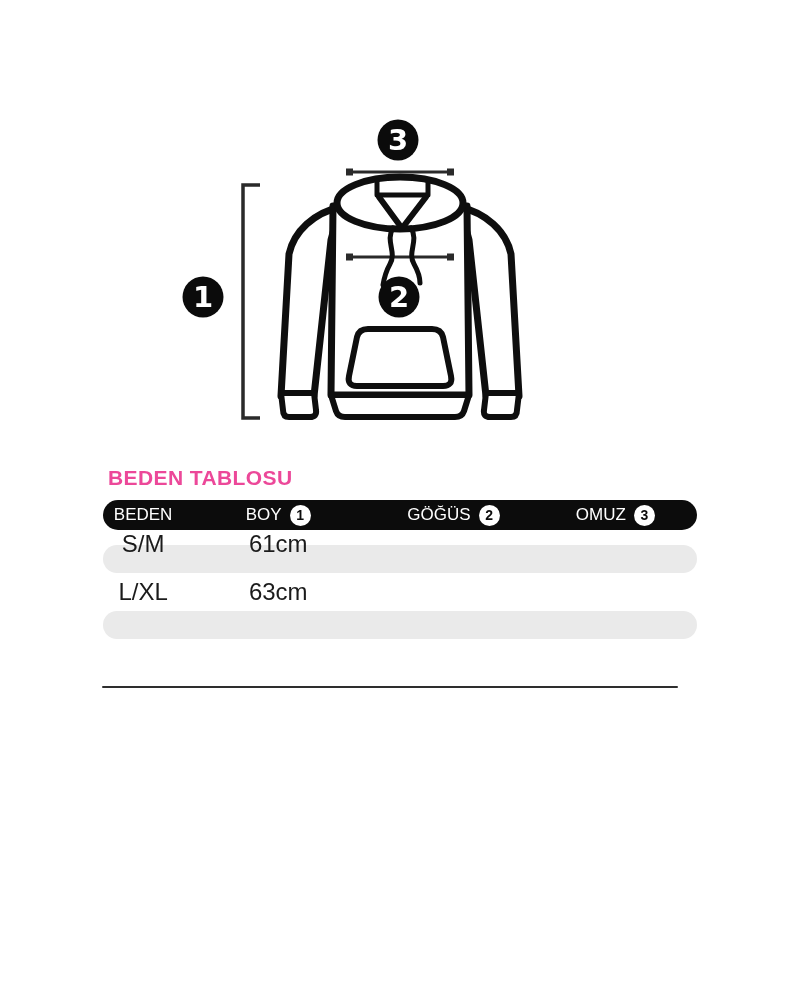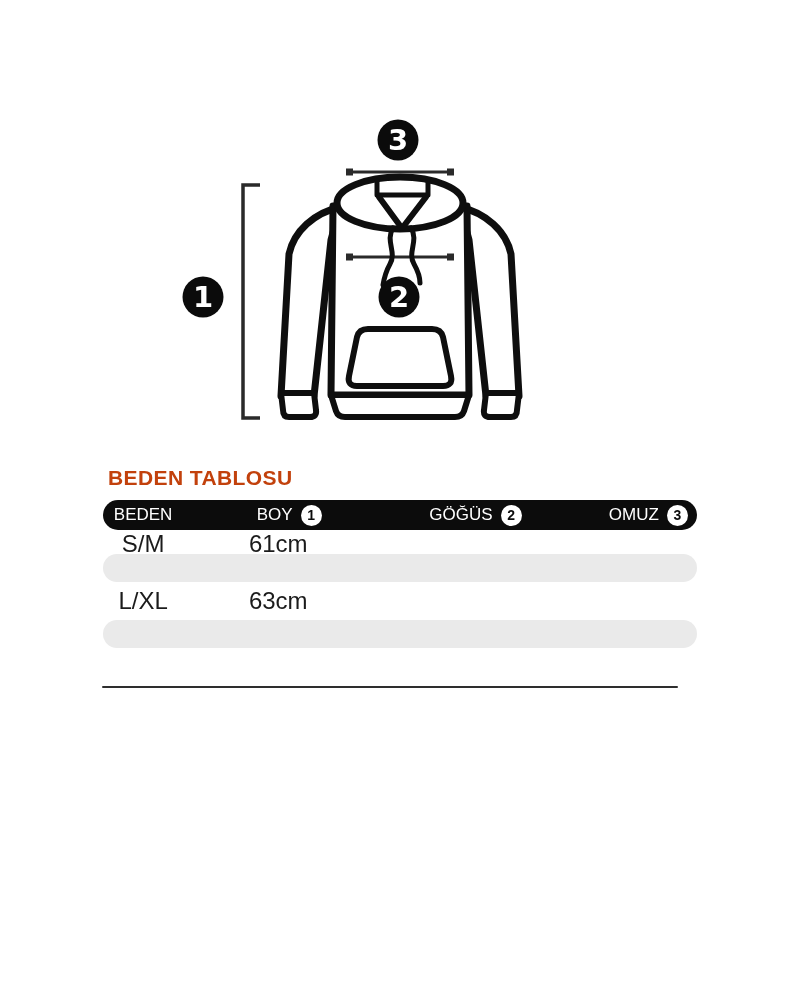--- a/index.html
+++ b/index.html
@@ -16,37 +16,36 @@
   .measure-cap { fill:#2a2a2a; }
   .marker-circle { fill:#0b0b0b; }
   .marker-num {
     fill:#ffffff; font-family:"DejaVu Sans", sans-serif; font-weight:bold;
     font-size:29px; text-anchor:middle;
   }
 
   
   .table-title {
     position:absolute; left:108px; top:466px; margin:0;
-    font-size:21px; font-weight:bold; letter-spacing:0.4px; color:#c2410c;
+    font-size:21px; font-weight:bold; letter-spacing:0.4px; color:#ec4899;
   }
   .size-table { position:absolute; left:103px; top:500px; width:594px; color:#1b1b1b; }
   .cols { display:grid; grid-template-columns:13.5% 32% 27% 27.5%; align-items:center; }
   .thead {
     background:#0c0c0c; color:#ffffff; height:30px; border-radius:16px;
     font-size:17px;
-    gap:11px;
   }
   .th { display:flex; justify-content:center; align-items:center; gap:8px; height:100%; }
   .badge {
     width:21px; height:21px; border-radius:50%; background:#ffffff; color:#0c0c0c;
     font-weight:bold; font-size:14px; display:flex; align-items:center; justify-content:center;
     line-height:1;
   }
   .tr { font-size:24px; }
-  .tr.first  { height:24px; }
+  .tr.first  { height:15px; }
   .tr.second { height:38px; }
   .td { text-align:center; }
   .stripe { height:28px; border-radius:15px; background:#eaeaea; }
 
   .divider {
     position:absolute; left:102px; top:686px; width:576px; height:2px;
     background:#2e2e2e; border-radius:1px;
   }
 </style>
 </head>

